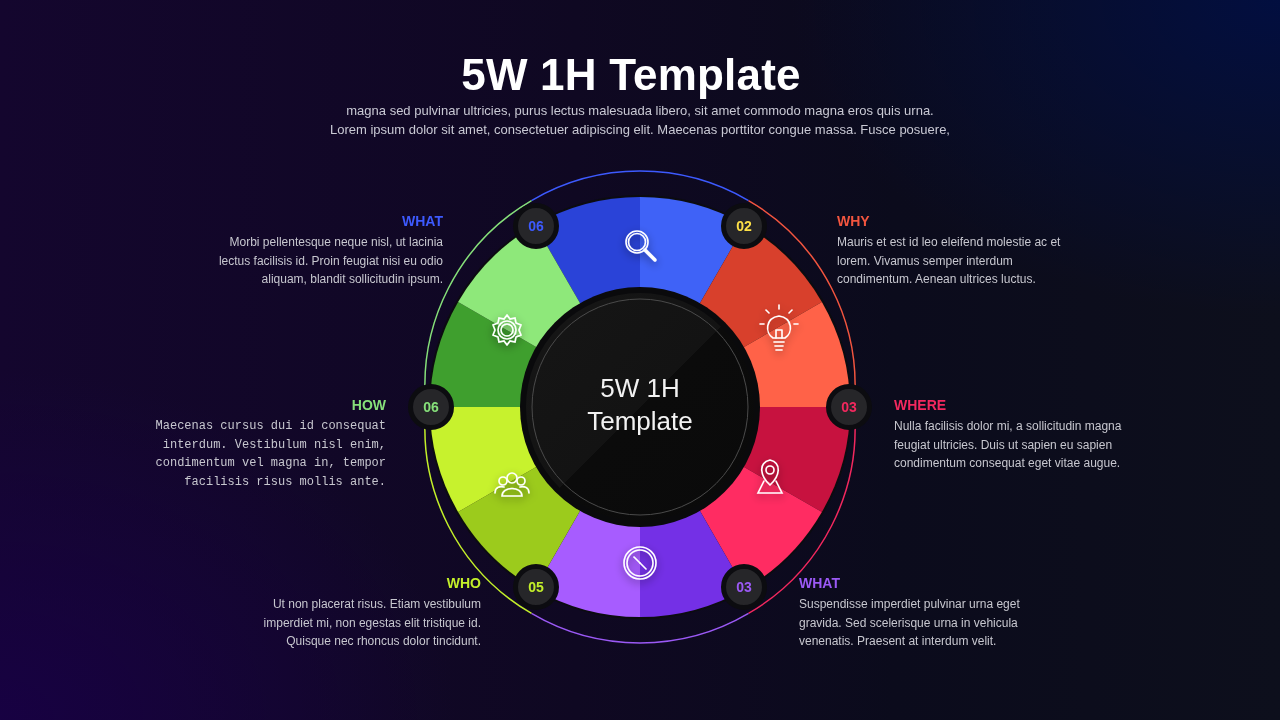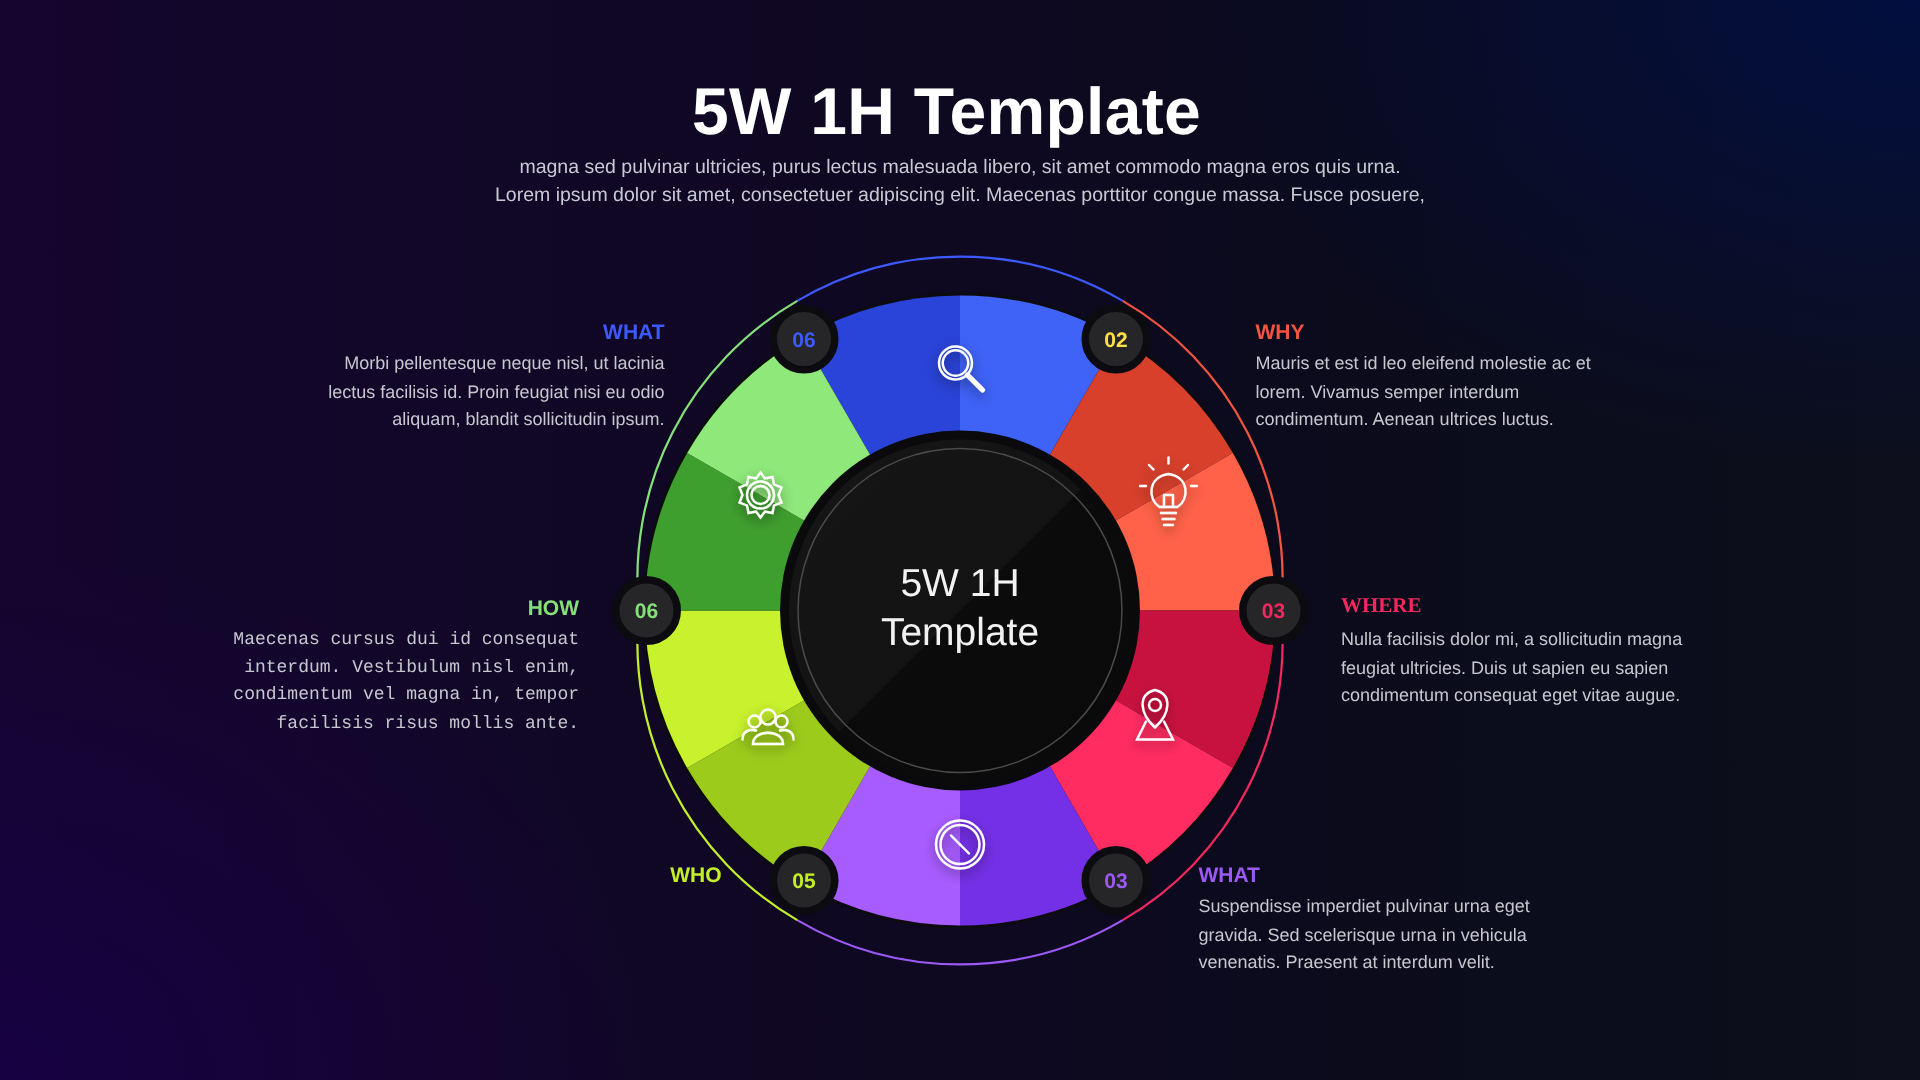--- a/index.html
+++ b/index.html
@@ -162,29 +162,30 @@
   <div class="heading" style="color:#3d5afe;">WHAT</div>
   <div class="body" style="padding-left:62px;">Morbi pellentesque neque nisl, ut lacinia lectus facilisis id. Proin feugiat nisi eu odio aliquam, blandit sollicitudin ipsum.</div>
 </div>
 
 <div class="text-block align-left" style="left:837px; top:212px;">
   <div class="heading" style="color:#f2553f;">WHY</div>
   <div class="body" style="padding-right:50px;">Mauris et est id leo eleifend molestie ac et lorem. Vivamus semper interdum condimentum. Aenean ultrices luctus.</div>
 </div>
 
 <div class="text-block align-left" style="left:894px; top:396px;">
-  <div class="heading" style="color:#f2285e;font-family:Liberation Serif, serif;">WHERE</div>
+  <div class="heading" style="color:#f2285e;">WHERE</div>
   <div class="body" style="padding-right:38px;">Nulla facilisis dolor mi, a sollicitudin magna feugiat ultricies. Duis ut sapien eu sapien condimentum consequat eget vitae augue.</div>
 </div>
 
 <div class="text-block align-left" style="left:799px; top:574px;">
   <div class="heading" style="color:#9b59f5;">WHAT</div>
   <div class="body" style="padding-right:50px;">Suspendisse imperdiet pulvinar urna eget gravida. Sed scelerisque urna in vehicula venenatis. Praesent at interdum velit.</div>
 </div>
 
 <div class="text-block align-right" style="left:181px; top:574px;">
   <div class="heading" style="color:#c3ef2a;">WHO</div>
+  <div class="body" style="padding-left:55px;">Ut non placerat risus. Etiam vestibulum imperdiet mi, non egestas elit tristique id. Quisque nec rhoncus dolor tincidunt.</div>
 </div>
 
 <div class="text-block align-right" style="left:86px; top:396px;">
   <div class="heading" style="color:#86e07a;">HOW</div>
   <div class="body" style="padding-left:25px;font-family:Liberation Mono, monospace;">Maecenas cursus dui id consequat interdum. Vestibulum nisl enim, condimentum vel magna in, tempor facilisis risus mollis ante.</div>
 </div>
 
 </body></html>

